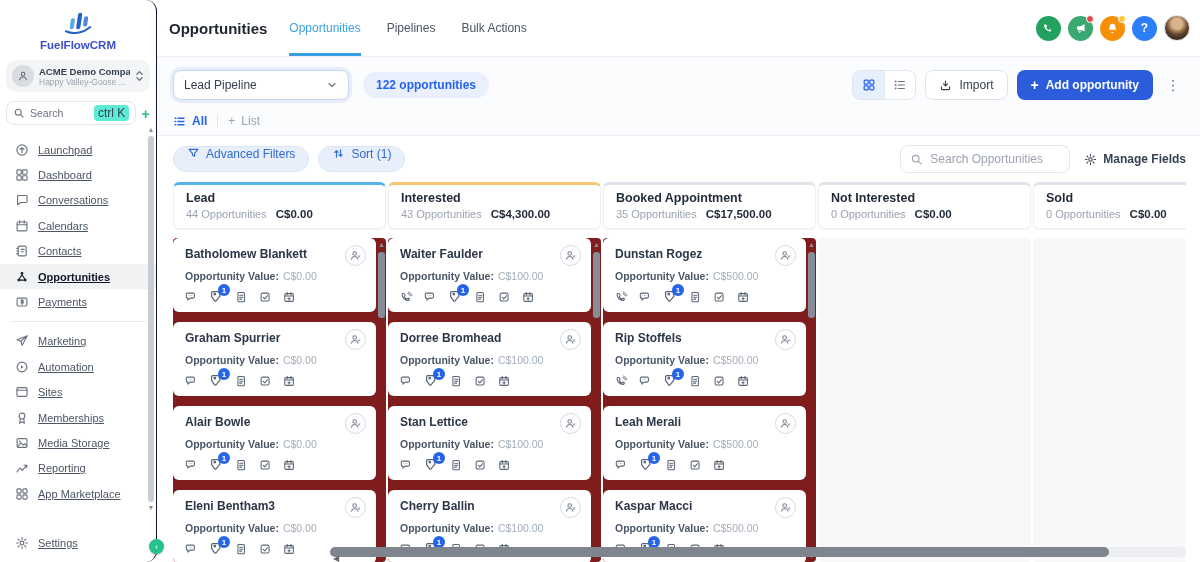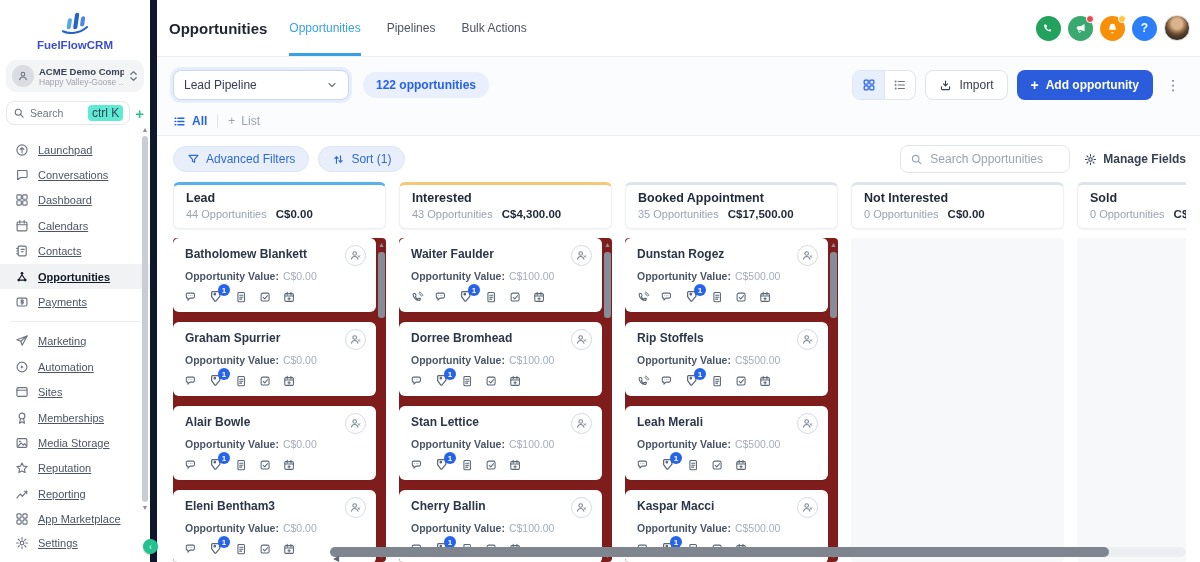--- a/index.html
+++ b/index.html
@@ -1,20 +1,20 @@
 <!DOCTYPE html>
 <html><head>
 <meta charset="utf-8">
 <style>
   * { margin:0; padding:0; box-sizing:border-box; }
   html,body { width:1200px; height:562px; overflow:hidden; font-family:"Liberation Sans",sans-serif; background:#fff; }
   .app { display:flex; width:1200px; height:562px; }
 
   
-  .sidebar { width:157px; min-width:157px; background:#fff; border-right:7px solid #0f172a; position:relative; }
+  .sidebar { width:157px; min-width:157px; background:#fff; border-right:1px solid #0f172a; position:relative;border-radius:11px; }
   .logo { display:flex; flex-direction:column; align-items:center; padding-top:8px; }
   .logo-text { color:#3b4ec9; font-weight:bold; font-size:11.5px; margin-top:1px; }
   .account { margin:9px 6px 0; background:#f3f4f6; border-radius:10px; padding:5px 6px; display:flex; align-items:center; gap:5px; cursor:pointer; }
   .account-avatar { width:22px; height:22px; min-width:22px; border-radius:50%; background:#d9dce1; display:flex; align-items:center; justify-content:center; color:#6b7280; }
   .account-texts { overflow:hidden; }
   .account-name { font-size:9.5px; font-weight:bold; color:#374151; white-space:nowrap; }
   .account-sub { font-size:8.5px; color:#9ca3af; white-space:nowrap; }
   .chevrons { margin-left:auto; color:#6b7280; display:flex; flex-direction:column; align-items:center; }
   .search-row { margin:9px 6px 0; display:flex; align-items:center; gap:5px; }
   .search-box { flex:1; border:1px solid #e5e7eb; border-radius:8px; height:24px; display:flex; align-items:center; padding:0 6px; gap:5px; color:#6b7280; }
@@ -58,27 +58,27 @@
   .btn-primary { height:30px; border-radius:8px; background:#2a5cdc; color:#fff; display:flex; align-items:center; gap:7px; padding:0 14px; font-size:12px; font-weight:bold; border:none; cursor:pointer; }
   .dots-v { color:#6b7280; font-size:14px; cursor:pointer; padding:0 4px; }
 
   .view-tabs { display:flex; align-items:center; gap:10px; padding:0 16px; height:30px; min-height:30px; border-bottom:1px solid #eceef2; background:#fbfcfe; }
   .vt { display:flex; align-items:center; gap:6px; font-size:12px; cursor:pointer; }
   .vt.active { color:#2563eb; font-weight:bold;align-items:flex-end; }
   .vt.inactive { color:#9ca3af; }
   .vt-sep { width:1px; height:14px; background:#e2e6ec; }
 
   .filter-row { display:flex; align-items:center; padding:9px 14px 9px 16px; min-height:44px; }
-  .pill-btn { display:flex; align-items:center; gap:6px; background:#e9eefb; border:1px solid #dbe5f8; color:#2e6bd6; font-size:12px; border-radius:15px; height:26px; padding:0 13px; margin-right:9px; cursor:pointer; }
+  .pill-btn { display:flex; gap:6px; background:#e9eefb; border:1px solid #dbe5f8; color:#2e6bd6; font-size:12px; border-radius:15px; height:26px; padding:0 13px; margin-right:9px; cursor:pointer; }
   .filter-right { margin-left:auto; display:flex; align-items:center; gap:14px; }
   .search-opp { width:170px; height:28px; border:1px solid #e2e6ea; border-radius:8px; display:flex; align-items:center; gap:7px; padding:0 9px; color:#9aa3af; font-size:12px; background:#fff; cursor:text; }
   .manage { display:flex; align-items:center; gap:6px; font-size:12px; color:#374151; font-weight:bold; cursor:pointer; }
 
   
-  .board { flex:1; display:flex; gap:13px; padding-left:16px; margin-right:14px; overflow:hidden; }
+  .board { flex:1; display:flex; gap:2px; padding-left:16px; margin-right:14px; overflow:hidden; }
   .column { width:213px; min-width:213px; display:flex; flex-direction:column; }
   .col-header { background:#fff; border:1px solid #eef0f3; border-top:3px solid var(--accent,#dfe3ea); border-radius:6px; box-shadow:0 1px 2px rgba(20,30,60,.06); padding:6px 12px 8px; margin-bottom:9px; }
   .col-title { font-size:12.5px; font-weight:bold; color:#1f2937; margin-bottom:3px; }
   .col-meta { font-size:11px; color:#9aa3b2; display:flex; gap:9px; align-items:baseline; }
   .col-value { color:#1f2937; font-weight:bold; font-size:11.5px; }
   .col-list { flex:1; background:#7f1d1d; border-radius:4px; position:relative; overflow:hidden; }
   .column.empty .col-list { background:#f7f8fa; }
   .card { background:#fff; border-radius:6px; margin:0 10px 10px 0; padding:9px 12px 0; height:74px; position:relative; cursor:pointer; box-shadow:0 1px 1px rgba(20,30,60,.04); }
   .card-name { font-size:12px; font-weight:bold; color:#2b3648; padding-right:26px; white-space:nowrap; overflow:hidden; }
   .assign { position:absolute; top:7px; right:10px; width:21px; height:21px; border:1px solid #d3dae3; border-radius:50%; display:flex; align-items:center; justify-content:center; color:#7a8594; background:#fff; cursor:pointer; }
@@ -160,39 +160,39 @@
             <svg viewBox="0 0 16 16" width="14" height="14" fill="none" stroke="currentColor" stroke-width="1.3" stroke-linecap="round" stroke-linejoin="round">
               <circle cx="8" cy="8" r="5.8"></circle>
               <path d="M8 11V5.2M5.7 7.4L8 5.2l2.3 2.2"></path>
             </svg>
           </span>
     <span class="nav-label">Launchpad</span>
   </div>
         <div class="nav-item">
     <span class="nav-icon i">
             <svg viewBox="0 0 16 16" width="14" height="14" fill="none" stroke="currentColor" stroke-width="1.3" stroke-linecap="round" stroke-linejoin="round">
-              <path d="M3.2 2.8h9.6a1 1 0 011 1v6a1 1 0 01-1 1H6.5L3 13.4V3.8a1 1 0 01.2-1z"></path>
-            </svg>
-          </span>
-    <span class="nav-label">Conversations</span>
-  </div>
-        <div class="nav-item">
-    <span class="nav-icon i">
-            <svg viewBox="0 0 16 16" width="14" height="14" fill="none" stroke="currentColor" stroke-width="1.3" stroke-linecap="round" stroke-linejoin="round">
               <rect x="2.2" y="2.2" width="5" height="5" rx="1"></rect>
               <rect x="8.8" y="2.2" width="5" height="5" rx="1"></rect>
               <rect x="2.2" y="8.8" width="5" height="5" rx="1"></rect>
               <rect x="8.8" y="8.8" width="5" height="5" rx="1"></rect>
             </svg>
           </span>
     <span class="nav-label">Dashboard</span>
   </div>
         <div class="nav-item">
     <span class="nav-icon i">
             <svg viewBox="0 0 16 16" width="14" height="14" fill="none" stroke="currentColor" stroke-width="1.3" stroke-linecap="round" stroke-linejoin="round">
+              <path d="M3.2 2.8h9.6a1 1 0 011 1v6a1 1 0 01-1 1H6.5L3 13.4V3.8a1 1 0 01.2-1z"></path>
+            </svg>
+          </span>
+    <span class="nav-label">Conversations</span>
+  </div>
+        <div class="nav-item">
+    <span class="nav-icon i">
+            <svg viewBox="0 0 16 16" width="14" height="14" fill="none" stroke="currentColor" stroke-width="1.3" stroke-linecap="round" stroke-linejoin="round">
               <rect x="2.4" y="3.4" width="11.2" height="10.2" rx="1.4"></rect>
               <path d="M2.4 6.6h11.2M5.5 1.8v3M10.5 1.8v3"></path>
             </svg>
           </span>
     <span class="nav-label">Calendars</span>
   </div>
         <div class="nav-item">
     <span class="nav-icon i">
             <svg viewBox="0 0 16 16" width="14" height="14" fill="none" stroke="currentColor" stroke-width="1.3" stroke-linecap="round" stroke-linejoin="round">
               <rect x="3.6" y="2.4" width="9.2" height="11.2" rx="1.4"></rect>
@@ -261,28 +261,20 @@
   </div>
         <div class="nav-item">
     <span class="nav-icon i">
             <svg viewBox="0 0 16 16" width="14" height="14" fill="none" stroke="currentColor" stroke-width="1.3" stroke-linecap="round" stroke-linejoin="round">
               <rect x="2.4" y="3" width="11.2" height="10" rx="1.4"></rect>
               <circle cx="5.6" cy="6" r="1" fill="currentColor" stroke="none"></circle>
               <path d="M3.6 11.6l3.2-3.8 2.7 2.7 1.5-1.8 2.4 2.9"></path>
             </svg>
           </span>
     <span class="nav-label">Media Storage</span>
-  </div>
-        <div class="nav-item">
-    <span class="nav-icon i">
-            <svg viewBox="0 0 16 16" width="14" height="14" fill="none" stroke="currentColor" stroke-width="1.3" stroke-linecap="round" stroke-linejoin="round">
-              <path d="M8 2.2l1.8 3.7 4 .5-3 2.8.8 4L8 11.3l-3.6 1.9.8-4-3-2.8 4-.5L8 2.2z"></path>
-            </svg>
-          </span>
-    <span class="nav-label">Reputation</span>
   </div>
         <div class="nav-item">
     <span class="nav-icon i">
             <svg viewBox="0 0 16 16" width="14" height="14" fill="none" stroke="currentColor" stroke-width="1.3" stroke-linecap="round" stroke-linejoin="round">
               <path d="M2.2 12.4L5.8 8l2.6 2.6 5-5.8"></path>
               <path d="M10.6 4.8h2.8v2.8"></path>
             </svg>
           </span>
     <span class="nav-label">Reporting</span>
   </div>

